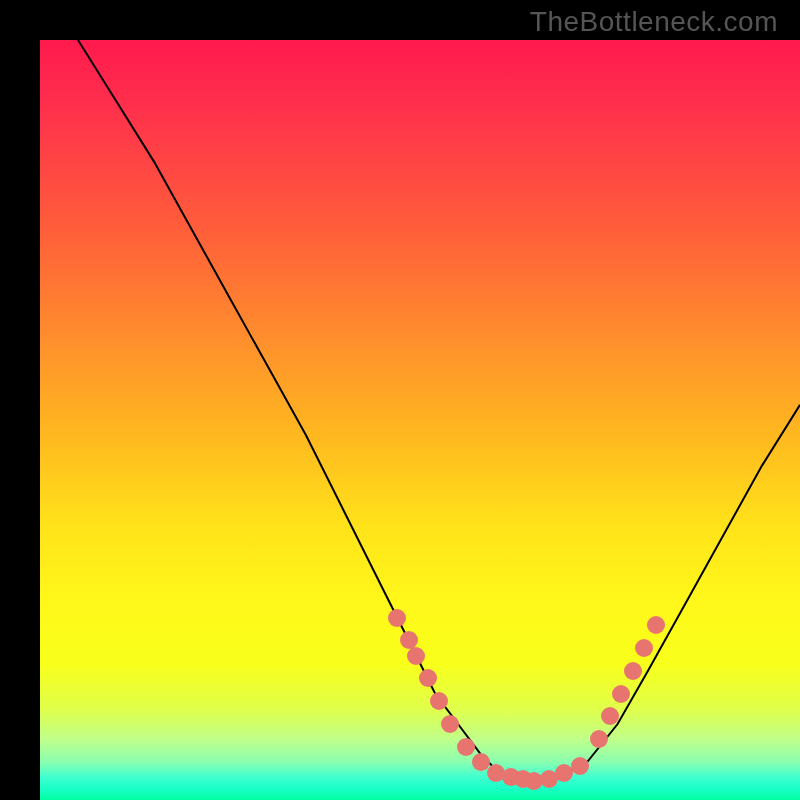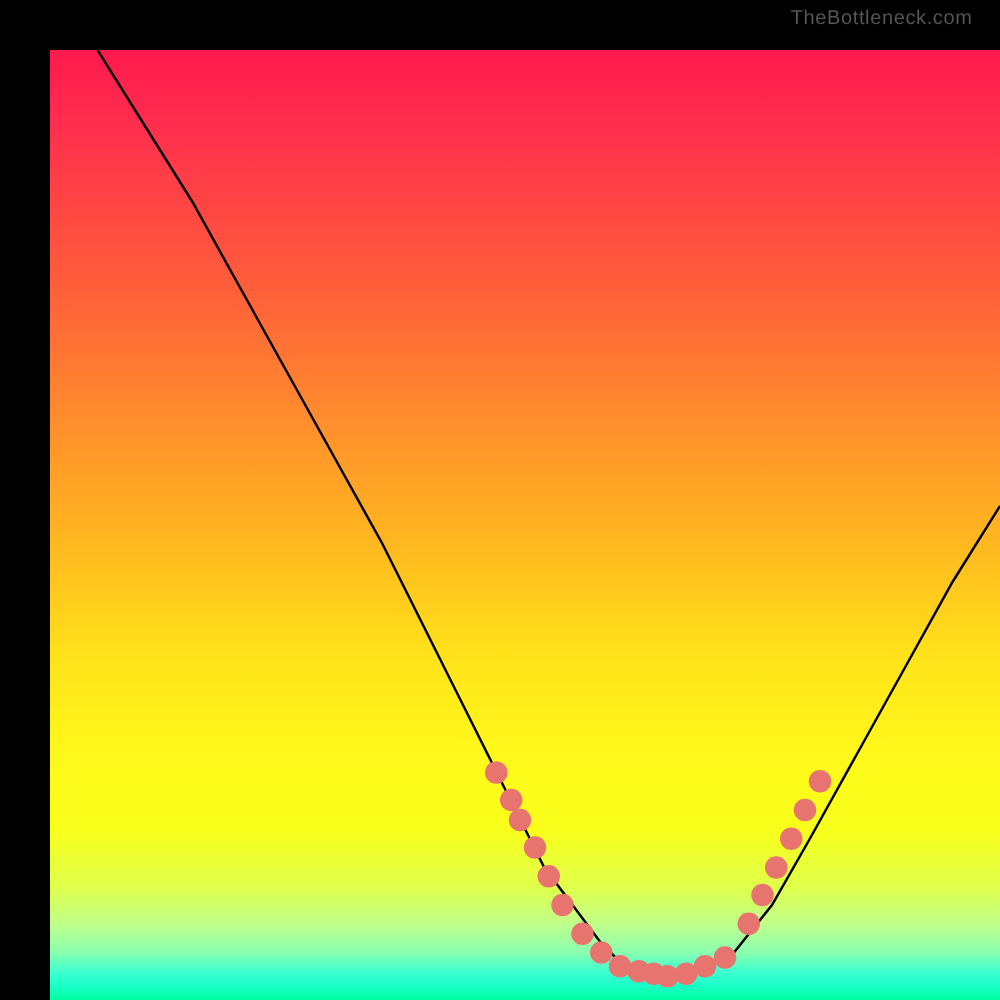--- a/index.html
+++ b/index.html
@@ -48,21 +48,21 @@
       #40ffd0 97%,
       #1affc8 98.5%,
       #00ffa0 100%
     );
   }
   .watermark {
     position: absolute;
     top: 6px;
     right: 22px;
     color: #555;
-    font-size: 16px;
+    font-size: 28px;
     font-weight: 500;
     letter-spacing: 0.5px;
     z-index: 30;
   }
   .curve-svg {
     position: absolute;
     left: 0;
     top: 0;
     width: 100%;
     height: 100%;

